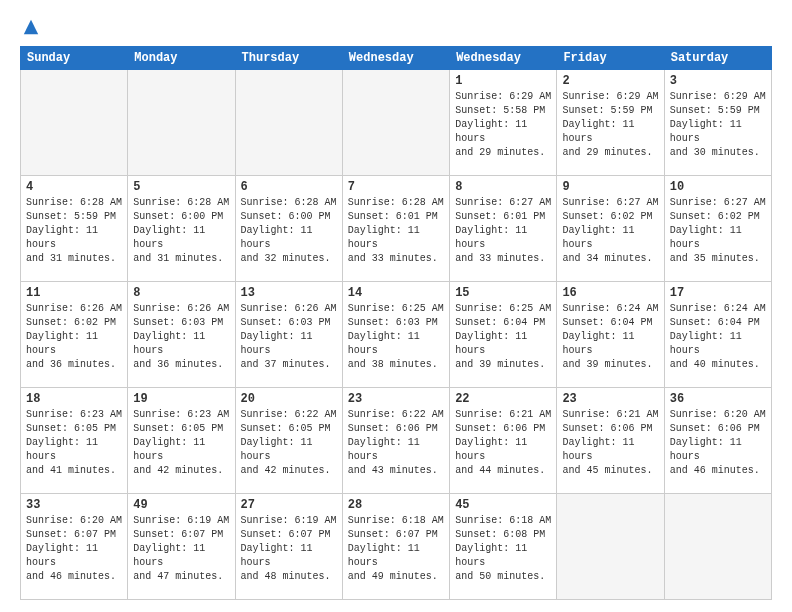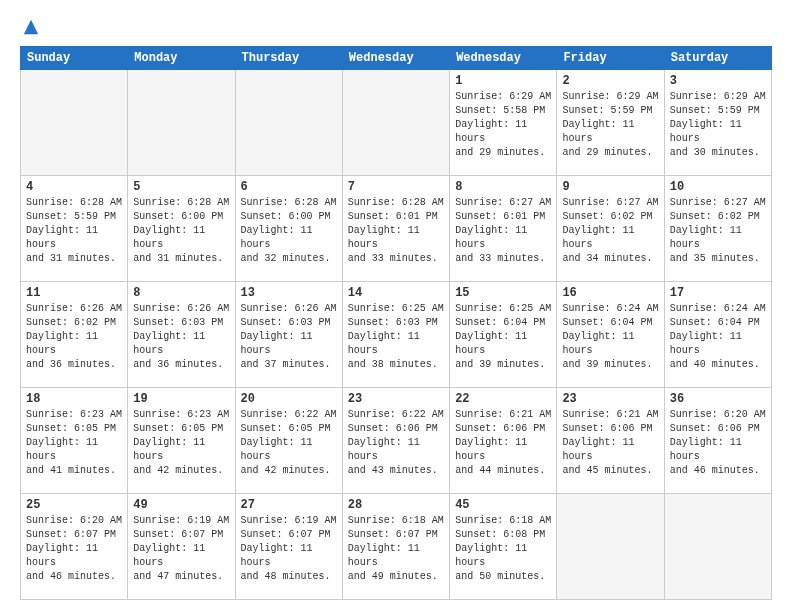--- a/index.html
+++ b/index.html
@@ -305,21 +305,21 @@
           <td>
             <span class="day-num">36</span>
             <div class="day-info" style="white-space: pre-line;">Sunrise: 6:20 AM
 Sunset: 6:06 PM
 Daylight: 11 hours
 and 46 minutes.</div>
           </td>
         </tr>
         <tr>
           <td>
-            <span class="day-num">25</span>
+            <span class="day-num">33</span>
             <div class="day-info" style="white-space: pre-line;">Sunrise: 6:20 AM
 Sunset: 6:07 PM
 Daylight: 11 hours
 and 46 minutes.</div>
           </td>
           <td>
             <span class="day-num">49</span>
             <div class="day-info" style="white-space: pre-line;">Sunrise: 6:19 AM
 Sunset: 6:07 PM
 Daylight: 11 hours

